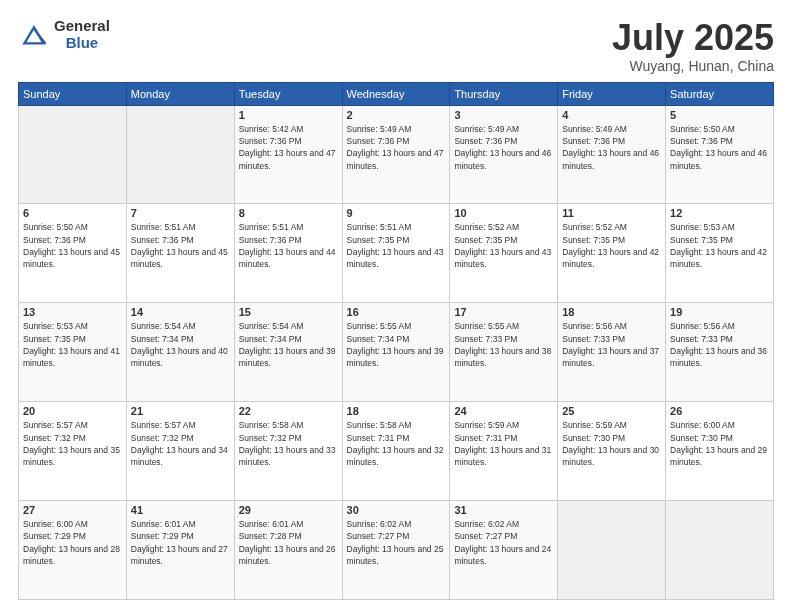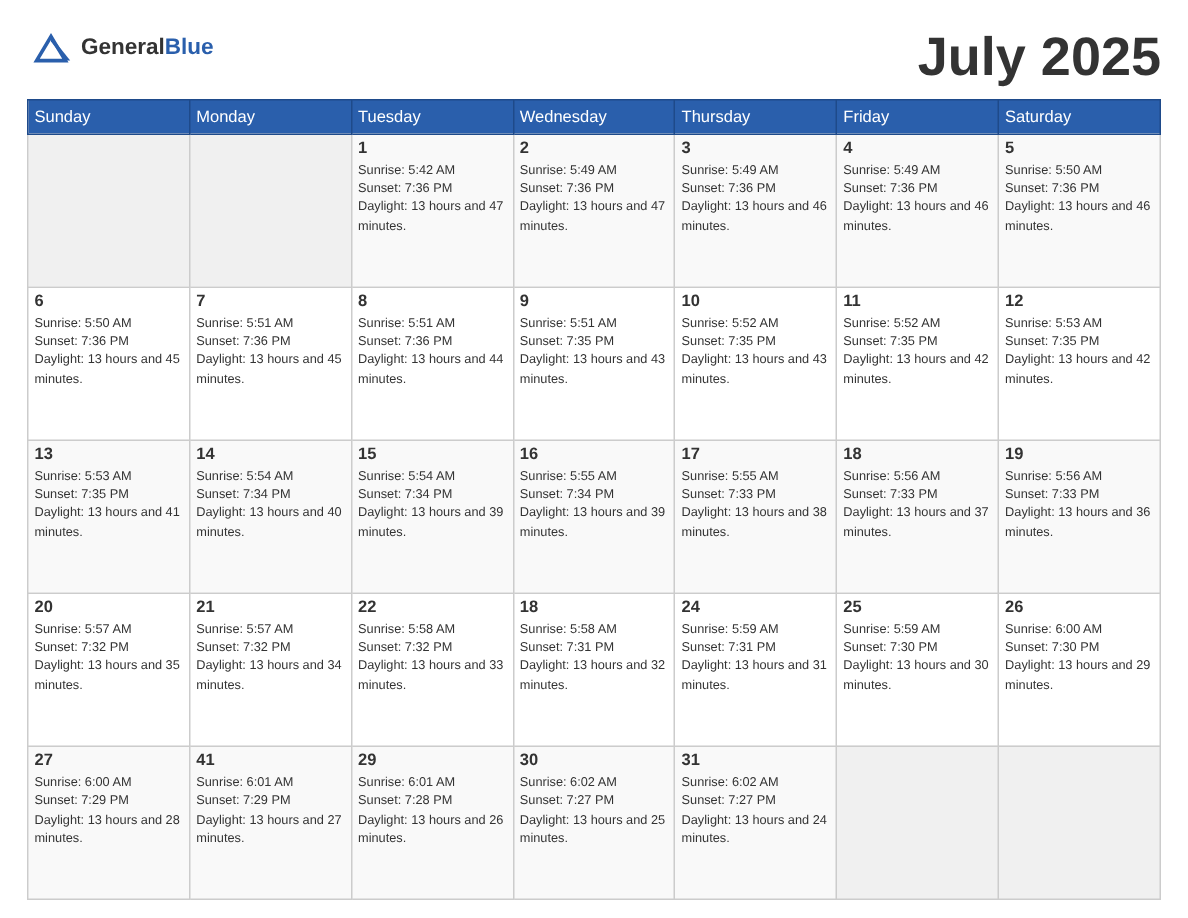--- a/index.html
+++ b/index.html
@@ -23,32 +23,33 @@
       align-items: flex-start;
       margin-bottom: 8px;
     }
     .logo {
       display: flex;
       align-items: center;
       gap: 4px;
     }
     .logo-text {
       display: flex;
-      flex-direction: row;
+      flex-direction: column;
       line-height: 1.1;
     }
     .logo-general {
       font-size: 15px;
       font-weight: bold;
       color: #333;
     }
     .logo-blue {
       font-size: 15px;
       font-weight: bold;
       color: #2a5fac;
+      text-align: center;
     }
     .logo-icon {
       width: 32px;
       height: 28px;
     }
     .title-block {
       text-align: right;
     }
     .month-title {
       font-size: 36px;
@@ -114,20 +115,21 @@
         <polygon points="8,28 20,8 32,28" fill="none" stroke="#2a5fac" stroke-width="3"></polygon>
         <polygon points="20,8 36,28 32,28 20,12" fill="#2a5fac"></polygon>
       </svg>
       <div class="logo-text">
         <span class="logo-general">General</span>
         <span class="logo-blue">Blue</span>
       </div>
     </div>
     <div class="title-block">
       <div class="month-title">July 2025</div>
+      <div class="location">Wuyang, Hunan, China</div>
     </div>
   </div>
 
   <table class="calendar">
     <thead>
       <tr>
       <th>Sunday</th>
           <th>Monday</th>
           <th>Tuesday</th>
           <th>Wednesday</th>

